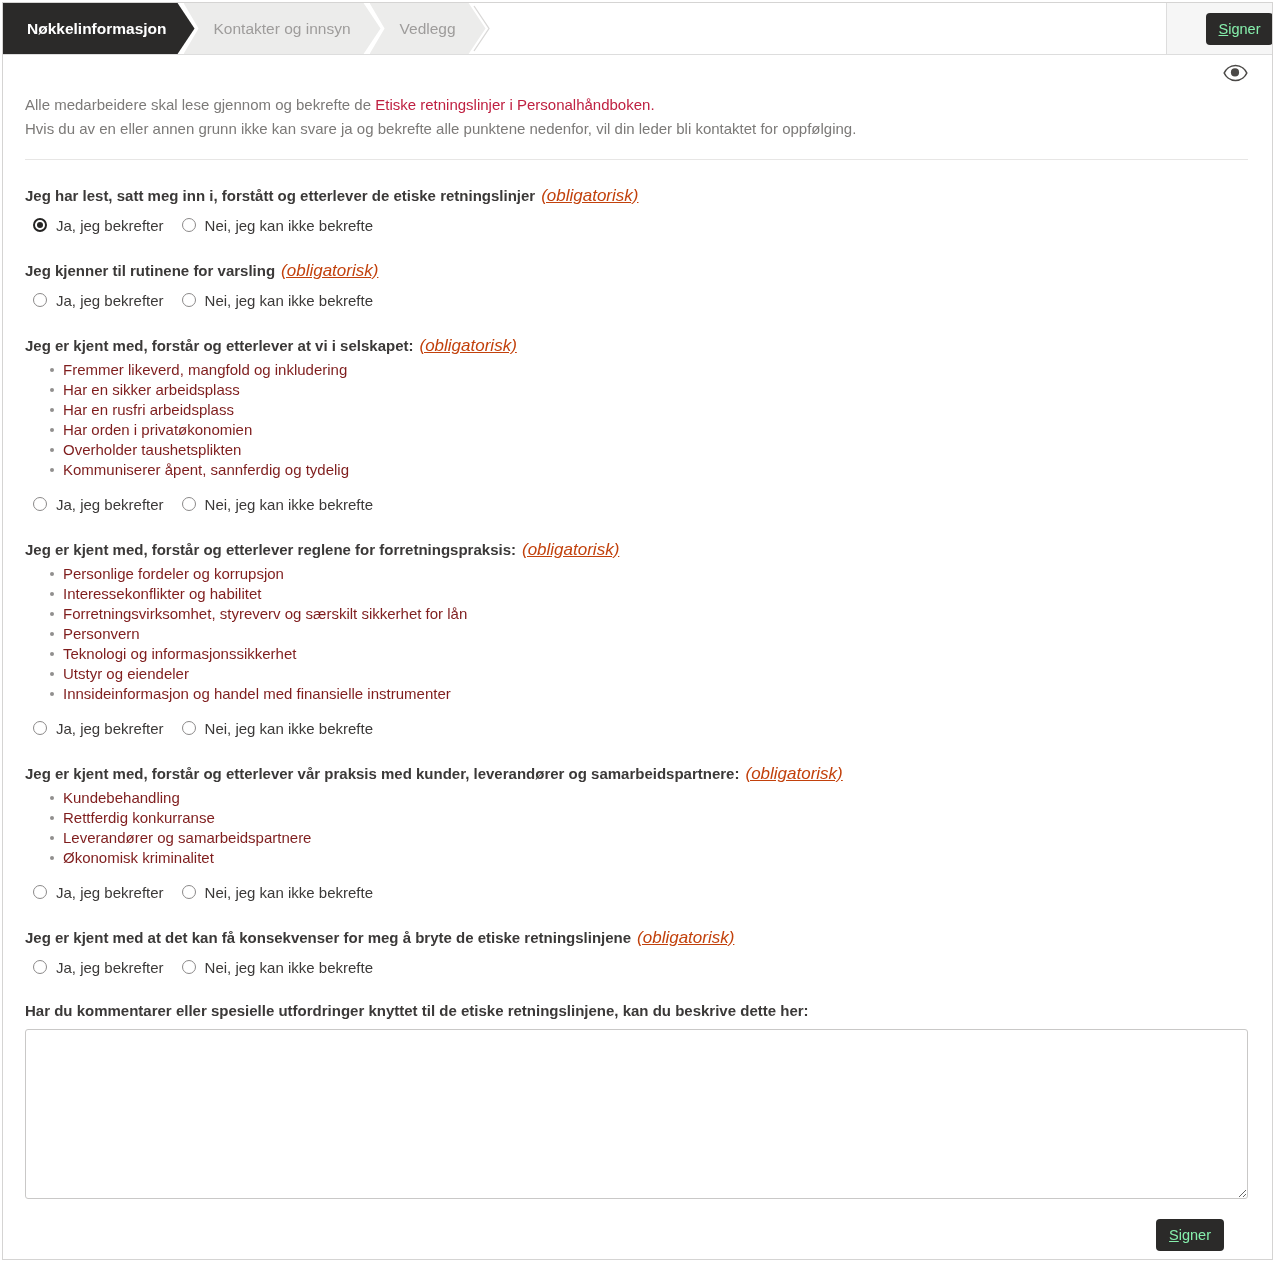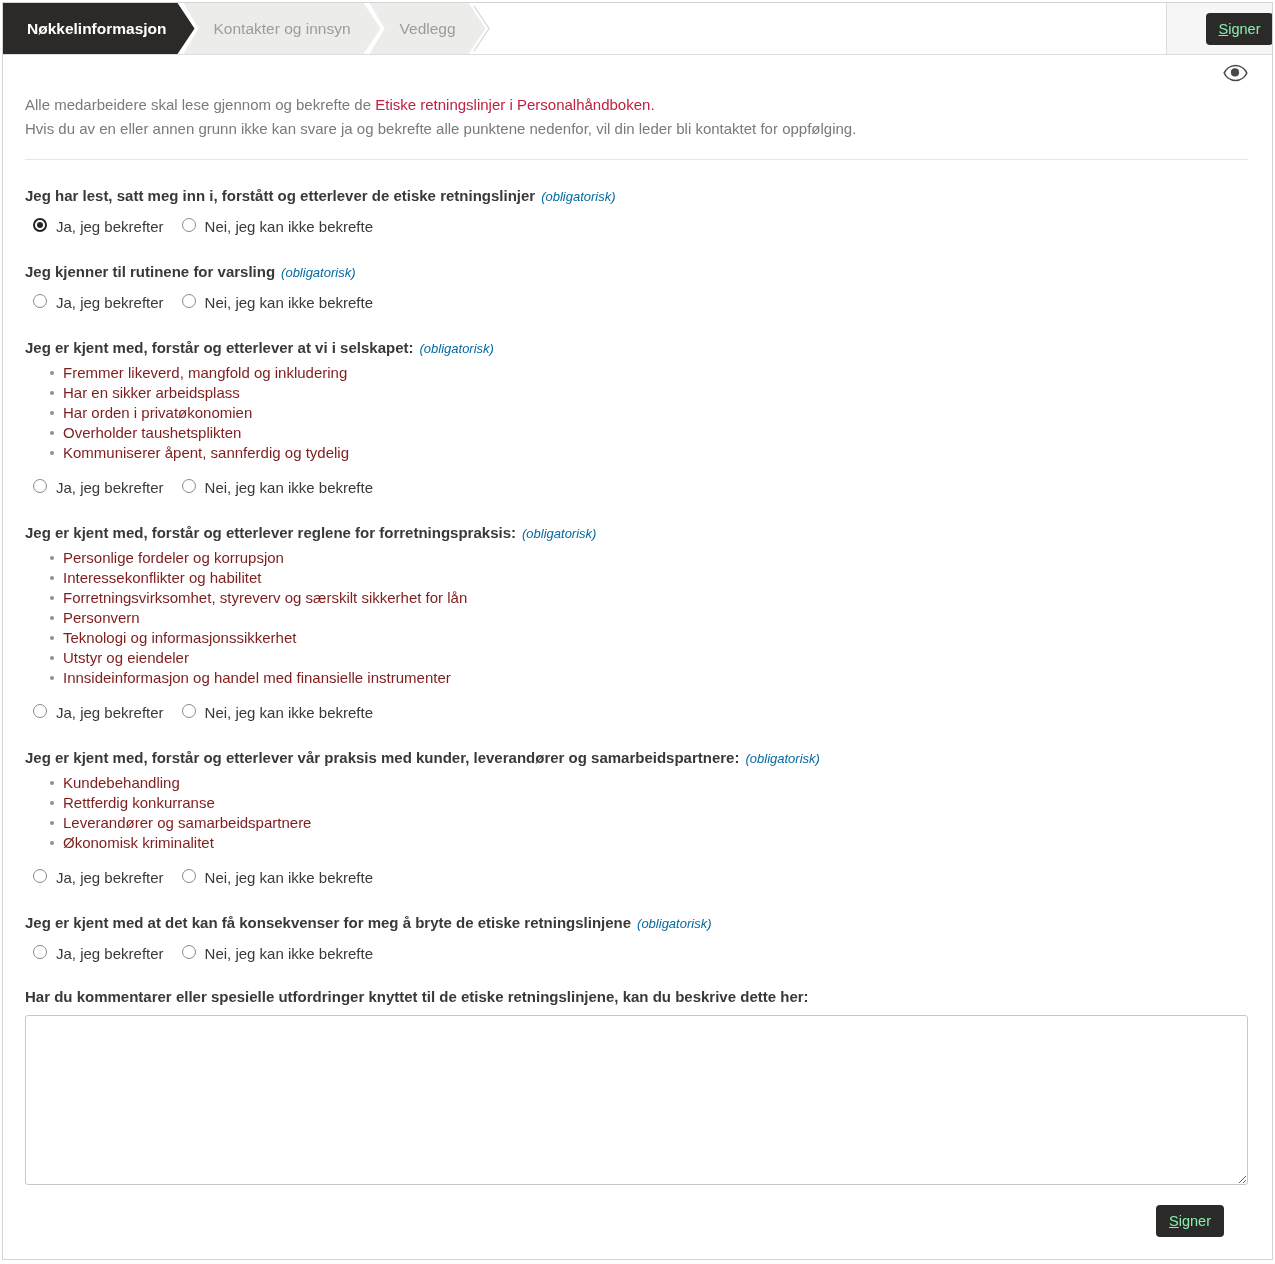--- a/index.html
+++ b/index.html
@@ -31,30 +31,30 @@
   .eye-row svg { cursor:pointer; }
 
   
   .content { padding:0 24px 0 22px; }
   .intro { margin-top:8px; font-size:15px; line-height:24px; color:#7c7a78; }
   .intro a { color:#bf2041; text-decoration:none; cursor:pointer; }
   .divider { border:none; border-top:1px solid #e7e6e5; margin-top:18px; }
 
   .question { margin-top:26px; }
   .q-title { font-size:15px; line-height:20px; color:#3b3938; font-weight:700; }
-  .required { font-style:italic; font-weight:400; color:#0369a1; font-size:13px; margin-left:6px; }
+  .required { font-style:italic; font-weight:400; color:#c2410c; font-size:17px; margin-left:6px;text-decoration:underline; }
 
   .bullets { margin:4px 0 0; padding-left:38px; list-style:none; }
   .bullets li { position:relative; line-height:20px; font-size:15px; color:#7f1d1d; }
   .bullets li::before { content:''; position:absolute; left:-13px; top:8px; width:4px; height:4px;
          border-radius:50%; background:#918f8e; }
 
   .radio-row { margin:9px 0 0 8px; display:flex; align-items:center; gap:18px; height:20px; }
   .bullets + .radio-row { margin-top:14px; }
-  .radio-opt { display:flex; gap:9px; font-size:15px; color:#3b3938; cursor:pointer; }
+  .radio-opt { display:flex; align-items:center; gap:9px; font-size:15px; color:#3b3938; cursor:pointer; }
   .radio { width:14px; height:14px; border:1px solid #8b8989; border-radius:50%; background:#fff;
          position:relative; flex:0 0 auto; }
   .radio.checked { border:2px solid #252423; }
   .radio.checked::after { content:''; position:absolute; left:50%; top:50%; transform:translate(-50%,-50%);
          width:6px; height:6px; border-radius:50%; background:#252423; }
 
   .comment-label { margin-top:24px; font-size:15px; line-height:20px; color:#3b3938; font-weight:700; }
   .comment-box { margin-top:8px; width:100%; height:170px; border:1px solid #c9c8c7; border-radius:3px;
          resize:vertical; font-family:inherit; font-size:15px; color:#3b3938; padding:8px; background:#fff; }
 
@@ -133,20 +133,21 @@
         </label>
       </div>
     </div>
 
     
     <div class="question">
       <div class="q-title"><span>Jeg er kjent med, forstår og etterlever at vi i selskapet:</span><span class="required">(obligatorisk)</span></div>
       <ul class="bullets">
         <li>Fremmer likeverd, mangfold og inkludering</li>
         <li>Har en sikker arbeidsplass</li>
+        <li>Har en rusfri arbeidsplass</li>
         <li>Har orden i privatøkonomien</li>
         <li>Overholder taushetsplikten</li>
         <li>Kommuniserer åpent, sannferdig og tydelig</li>
       </ul>
       <div class="radio-row">
         <label class="radio-opt">
           <span class="radio"></span>
           <span>Ja, jeg bekrefter</span>
         </label>
         <label class="radio-opt">

